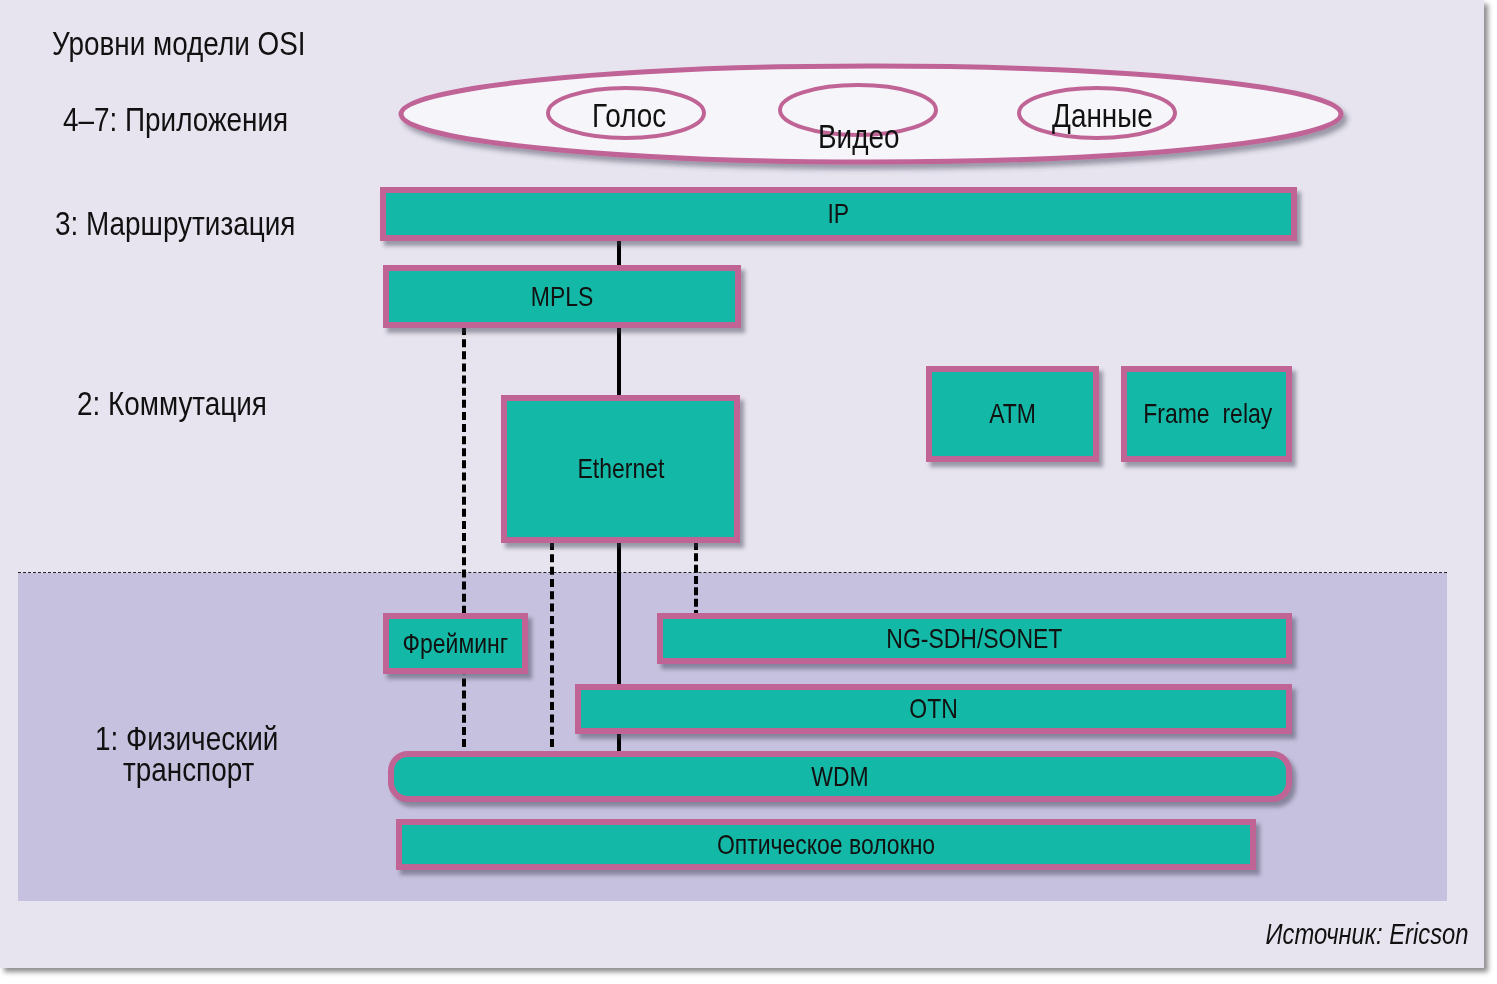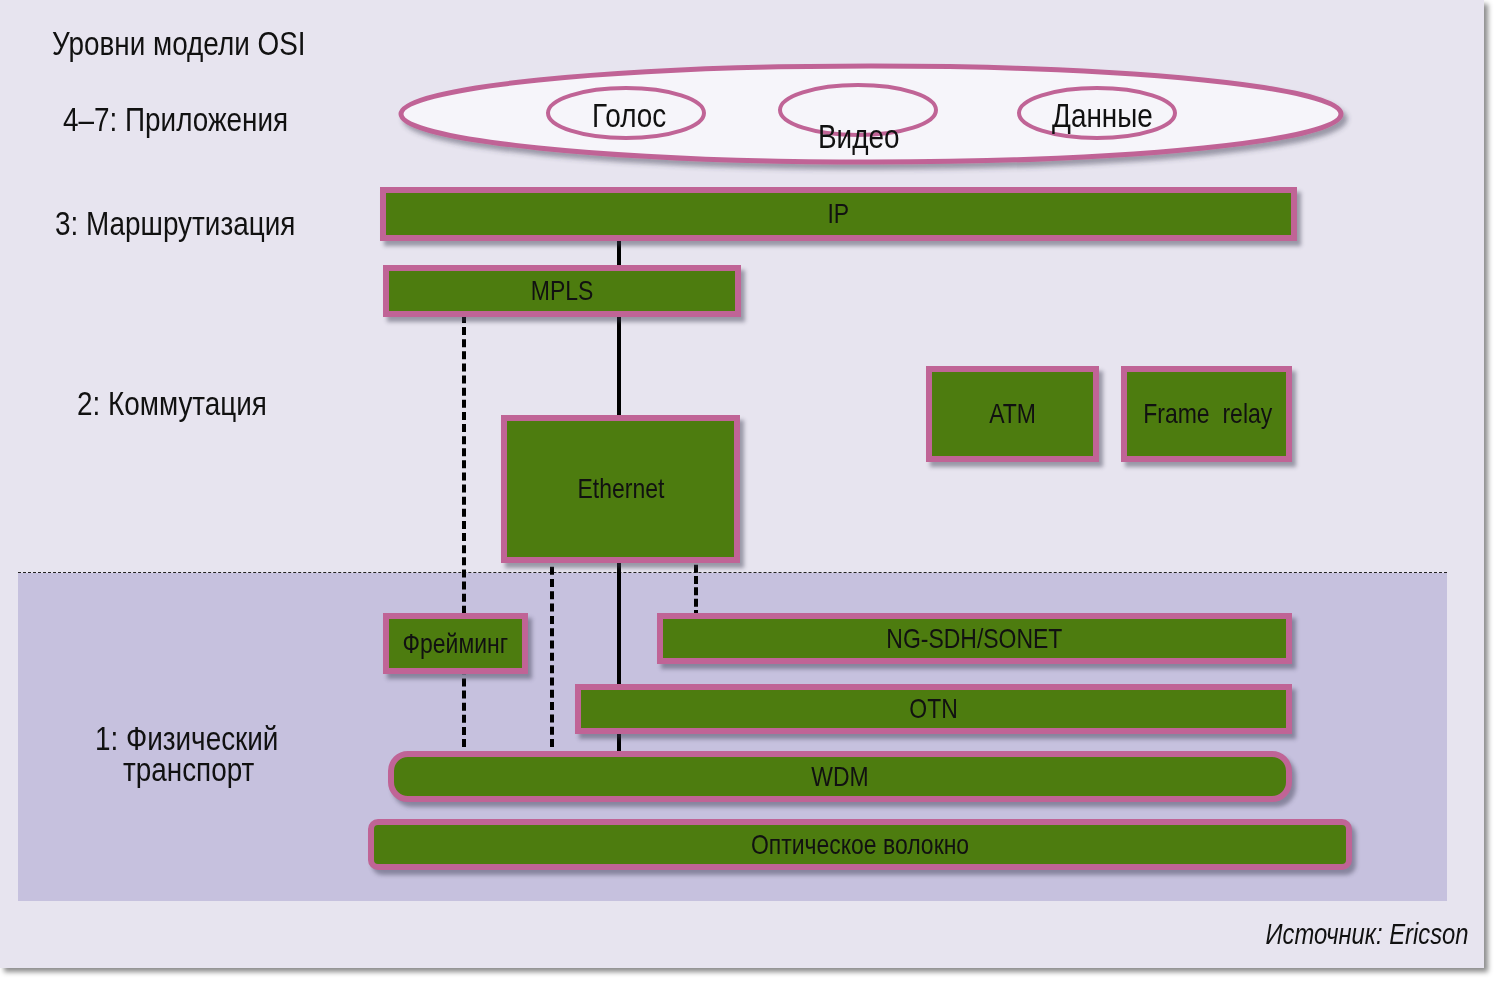--- a/index.html
+++ b/index.html
@@ -6,21 +6,21 @@
   body { width: 1497px; height: 984px; position: relative; overflow: hidden;
          font-family: "Liberation Sans", "DejaVu Sans", sans-serif; }
   .frame { position: absolute; left: 0; top: 0; width: 1484px; height: 968px;
            background: #e7e4ef; box-shadow: 4px 4px 5px rgba(0,0,0,0.45); }
   .phys-zone { position: absolute; left: 18px; top: 573px; width: 1429px; height: 328px;
                background: #c6c1de; }
   .sep-line { position: absolute; left: 18px; top: 572px; width: 1429px; height: 0;
               border-top: 1.5px dashed #222; }
   .lvl { position: absolute; color: #111; font-size: 34px; white-space: nowrap; }
   .lvl span { display: inline-block; transform: scaleX(0.82); transform-origin: left center; }
-  .box { position: absolute; background: #4d7c0f; border: 6px solid #c06496;
+  .box { position: absolute; background: #14b8a6; border: 6px solid #c06496;
          box-sizing: border-box; box-shadow: 4px 5px 4px rgba(60,60,80,0.45);
          display: flex; align-items: center; justify-content: center; text-align: center; }
   .box .lbl { display: inline-block; font-size: 28px; color: #111; transform: scaleX(0.82);
               line-height: 30px; white-space: nowrap; }
   .vline { position: absolute; width: 0; }
   .vline.solid { border-left: 4px solid #000; }
   .vline.dash { border-left: 4px dashed #000; }
   svg.ell { position: absolute; left: 0; top: 0; overflow: visible; }
   .source { position: absolute; right: 28px; top: 918px; font-size: 29px; font-style: italic;
             color: #111; white-space: nowrap; }
@@ -56,24 +56,24 @@
   <ellipse cx="858" cy="110" rx="78" ry="25" fill="#f6f5fa" stroke="#c06496" stroke-width="4"></ellipse>
   <ellipse cx="1097" cy="113" rx="78" ry="25" fill="#f6f5fa" stroke="#c06496" stroke-width="4"></ellipse>
 </svg>
 <div class="lvl" style="left:592px; top:96px;"><span>Голос</span></div>
 <div class="lvl" style="left:818px; top:93px;margin-top:24px;"><span>Видео</span></div>
 <div class="lvl" style="left:1052px; top:96px;"><span>Данные</span></div>
 
 <div class="box" style="left:380px; top:187px; width:917px; height:54px;">
   <span class="lbl">IP</span>
 </div>
-<div class="box" style="left:383px; top:265px; width:358px; height:52px;">
+<div class="box" style="left:383px; top:265px; width:358px; height:63px;">
   <span class="lbl">MPLS</span>
 </div>
-<div class="box" style="left:501px; top:395px; width:239px; height:148px;margin-top:20px;">
+<div class="box" style="left:501px; top:395px; width:239px; height:148px;">
   <span class="lbl">Ethernet</span>
 </div>
 <div class="box" style="left:926px; top:366px; width:173px; height:96px;">
   <span class="lbl">ATM</span>
 </div>
 <div class="box" style="left:1121px; top:366px; width:171px; height:96px; ">
   <span class="lbl">Frame</span>
   <span class="lbl">relay</span>
 </div>
 <div class="box" style="left:383px; top:613px; width:145px; height:61px;">
@@ -81,17 +81,17 @@
 </div>
 <div class="box" style="left:657px; top:613px; width:635px; height:51px;">
   <span class="lbl">NG-SDH/SONET</span>
 </div>
 <div class="box" style="left:575px; top:684px; width:717px; height:50px;">
   <span class="lbl">OTN</span>
 </div>
 <div class="box" style="left:388px; top:751px; width:904px; height:51px;border-radius:20px;">
   <span class="lbl">WDM</span>
 </div>
-<div class="box" style="left:368px; top:819px; width:984px; height:51px;border-radius:10px;">
+<div class="box" style="left:396px; top:819px; width:860px; height:51px;">
   <span class="lbl">Оптическое волокно</span>
 </div>
 
 <div class="source"><span>Источник: Ericson</span></div>
 
 </body></html>

